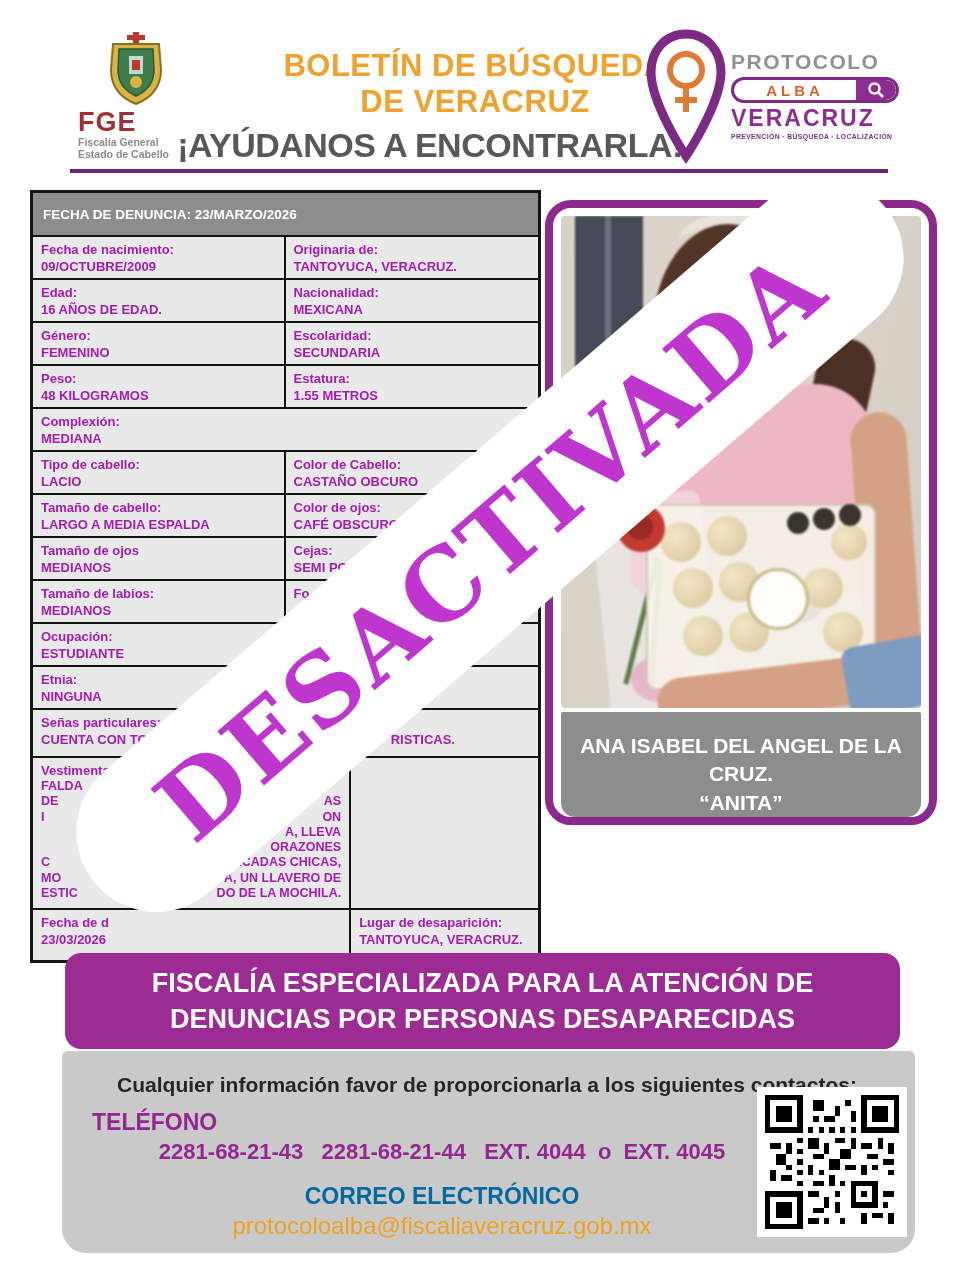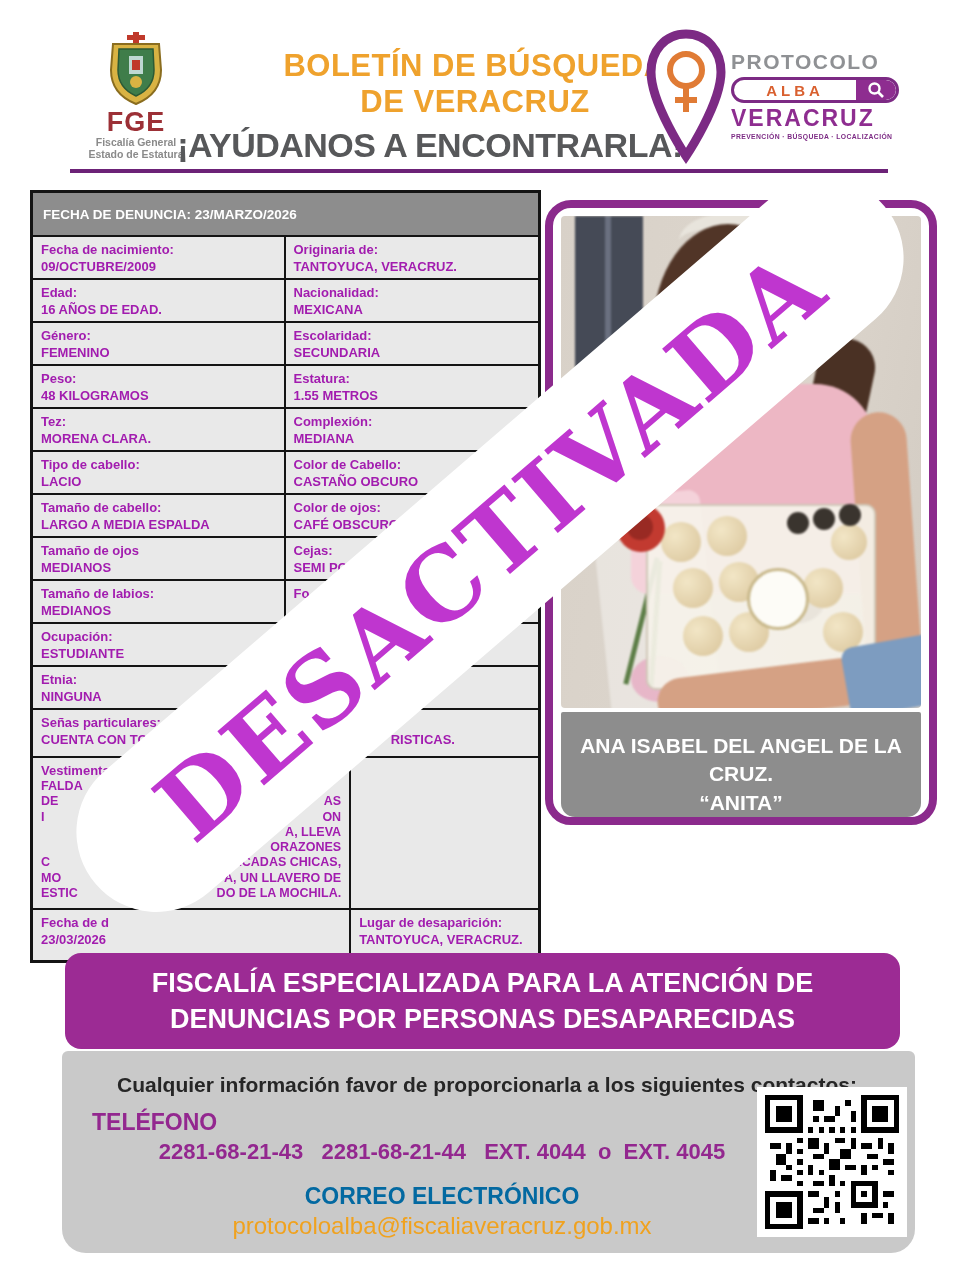--- a/index.html
+++ b/index.html
@@ -1,21 +1,21 @@
 <!DOCTYPE html>
 <html><head>
 <meta charset="utf-8">
 <style>
   html,body{margin:0;padding:0;background:#fff;}
   *{box-sizing:border-box;}
   .page{position:relative;width:963px;height:1280px;background:#fff;overflow:hidden;
         font-family:"Liberation Sans",sans-serif;}
 
   
-  .fge{position:absolute;left:78px;top:30px;width:116px;text-align:center;}
+  .fge{position:absolute;left:78px;top:30px;width:116px;text-align:left;}
   .fge-crest{display:block;margin:0 auto;}
   .fge-acronym{font-size:27px;font-weight:900;color:#9c3036;letter-spacing:1px;line-height:1.05;margin-top:2px;}
   .fge-org{font-size:10.5px;font-weight:700;color:#8a8a8a;line-height:1.15;}
   .title-block{position:absolute;left:280px;top:48px;width:390px;text-align:center;}
   .title-line{font-size:31px;font-weight:900;color:#efa22d;line-height:1.15;letter-spacing:.5px;}
   .subtitle{position:absolute;left:150px;top:126px;width:560px;text-align:center;
             font-size:34px;font-weight:900;color:#57585a;letter-spacing:-.5px;}
   .alba{position:absolute;left:645px;top:28px;width:280px;display:flex;}
   .alba-pin{flex:0 0 82px;}
   .alba-col{width:168px;margin-left:4px;padding-top:22px;}
@@ -91,21 +91,21 @@
       <rect x="26" y="2" width="6" height="12" fill="#c0392b"></rect>
       <rect x="20" y="5" width="18" height="5" fill="#c0392b"></rect>
       <path d="M6 14 L52 14 L54 40 C54 58 44 68 29 74 C14 68 4 58 4 40 Z" fill="#d9b343" stroke="#8a6d1f" stroke-width="2"></path>
       <path d="M12 19 L46 19 L47 40 C47 53 40 61 29 66 C18 61 11 53 11 40 Z" fill="#3f7d4a" stroke="#2c5a35" stroke-width="1.5"></path>
       <rect x="22" y="26" width="14" height="18" fill="#bfd8d2"></rect>
       <rect x="25" y="30" width="8" height="10" fill="#c0392b"></rect>
       <circle cx="29" cy="52" r="6" fill="#d9b343"></circle>
     </svg>
     <div class="fge-acronym">FGE</div>
     <div class="fge-org">Fiscalía General</div>
-    <div class="fge-org">Estado de Estatura</div>
+    <div class="fge-org">Estado de Cabello</div>
   </div>
 
   <div class="title-block">
     <div class="title-line">BOLETÍN DE BÚSQUEDA</div>
     <div class="title-line">DE VERACRUZ</div>
   </div>
   <div class="subtitle">¡AYÚDANOS A ENCONTRARLA!</div>
 
   <div class="alba">
     <svg class="alba-pin" width="82" height="138" viewBox="0 0 82 138">
@@ -169,24 +169,20 @@
       <div class="cell cl">
           <div>Peso:</div>
           <div>48 KILOGRAMOS</div>
         </div>
       <div class="cell cr">
           <div>Estatura:</div>
           <div>1.55 METROS</div>
         </div>
     </div>
     <div class="trow r-norm">
-      <div class="cell cl">
-          <div>Tez:</div>
-          <div>MORENA CLARA.</div>
-        </div>
       <div class="cell cr">
           <div>Complexión:</div>
           <div>MEDIANA</div>
         </div>
     </div>
     <div class="trow r-norm">
       <div class="cell cl">
           <div>Tipo de cabello:</div>
           <div>LACIO</div>
         </div>

